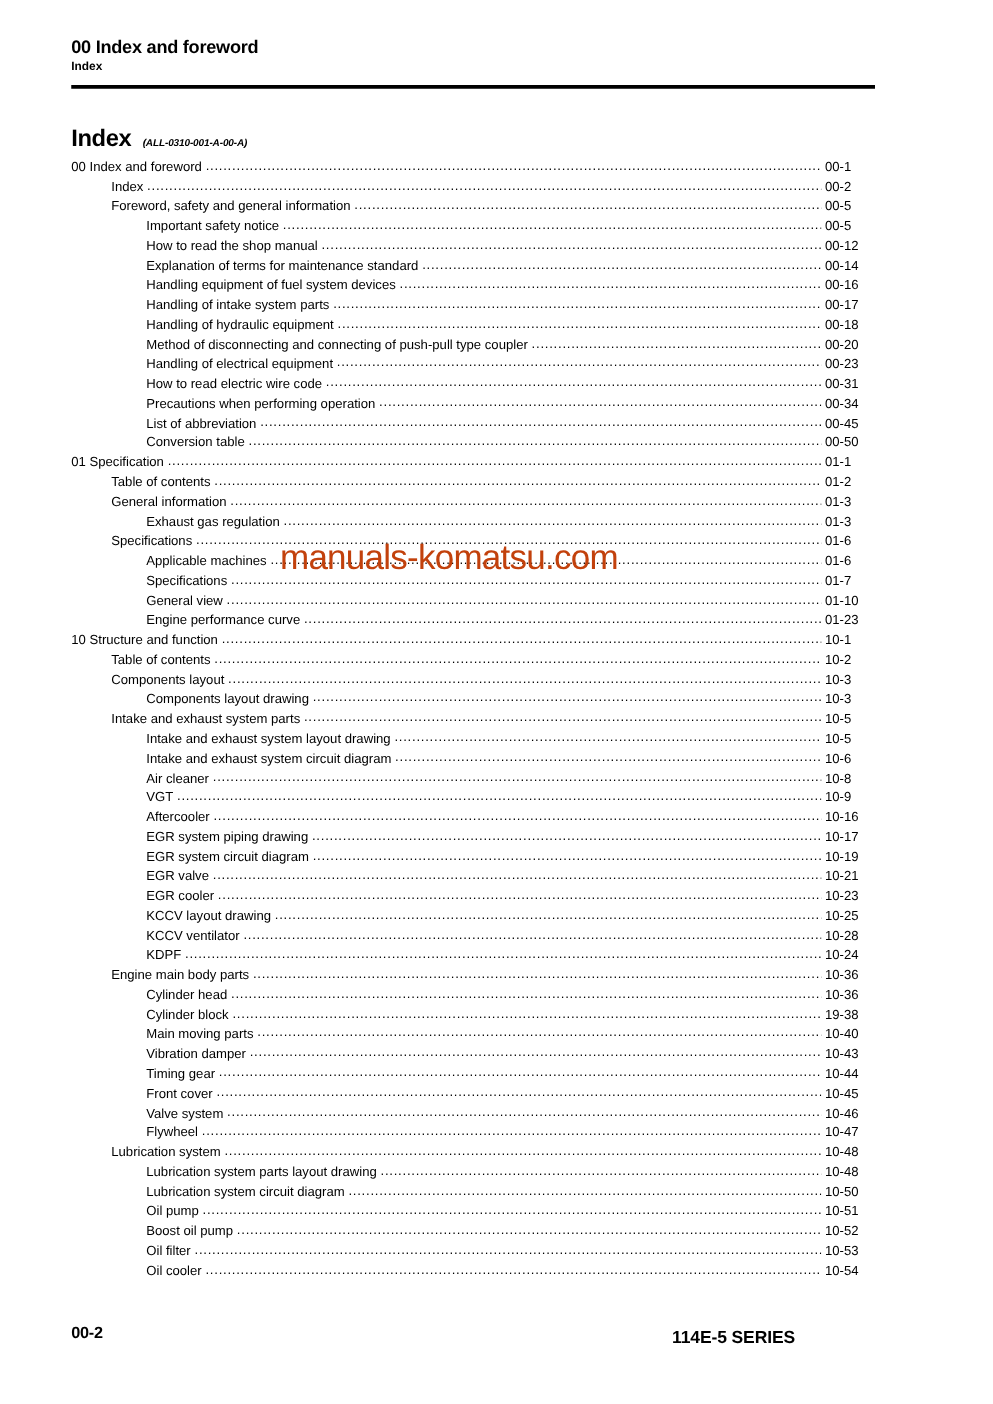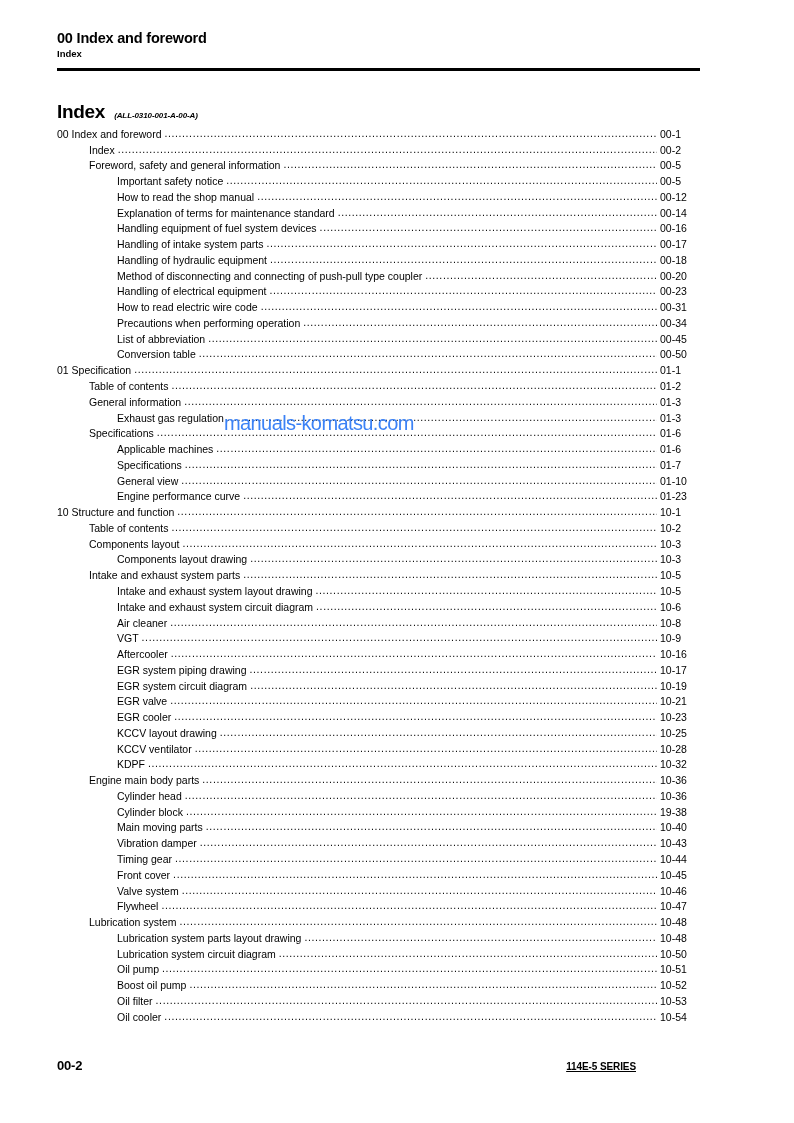--- a/index.html
+++ b/index.html
@@ -117,46 +117,45 @@
   }
 
   .lvl-0 .toc-label { margin-left: 0px; }
   .lvl-1 .toc-label { margin-left: 32px; }
   .lvl-2 .toc-label { margin-left: 60px; }
 
   
   .watermark {
     position: absolute;
     left: 224px;
-    top: 412px;
-    font-size: 20px;
+    top: 430px;
+    font-size: 28px;
     letter-spacing: -0.6px;
-    color: #3b82f6;
+    color: #c2410c;
     font-family: "Liberation Sans", sans-serif;
     white-space: nowrap;
     pointer-events: none;
   }
 
   
   .footer-left {
     position: absolute;
     left: 57px;
     top: 1058px;
     font-size: 13px;
     font-weight: bold;
     letter-spacing: -0.2px;
   }
   .footer-right {
     position: absolute;
     right: 94px;
     top: 1061px;
-    font-size: 10px;
+    font-size: 14px;
     font-weight: bold;
     letter-spacing: -0.1px;
-    text-decoration: underline;
   }
 </style>
 </head>
 <body>
 
 <div class="page">
 
   <div class="header">
     <div class="header-title">00 Index and foreword</div>
     <div class="header-sub">Index</div>
@@ -365,21 +364,21 @@
         <span class="toc-page">10-25</span>
       </div>
       <div class="toc-row lvl-2">
         <span class="toc-label">KCCV ventilator</span>
         <span class="toc-dots"></span>
         <span class="toc-page">10-28</span>
       </div>
       <div class="toc-row lvl-2">
         <span class="toc-label">KDPF</span>
         <span class="toc-dots"></span>
-        <span class="toc-page">10-32</span>
+        <span class="toc-page">10-24</span>
       </div>
       <div class="toc-row lvl-1">
         <span class="toc-label">Engine main body parts</span>
         <span class="toc-dots"></span>
         <span class="toc-page">10-36</span>
       </div>
       <div class="toc-row lvl-2">
         <span class="toc-label">Cylinder head</span>
         <span class="toc-dots"></span>
         <span class="toc-page">10-36</span>

